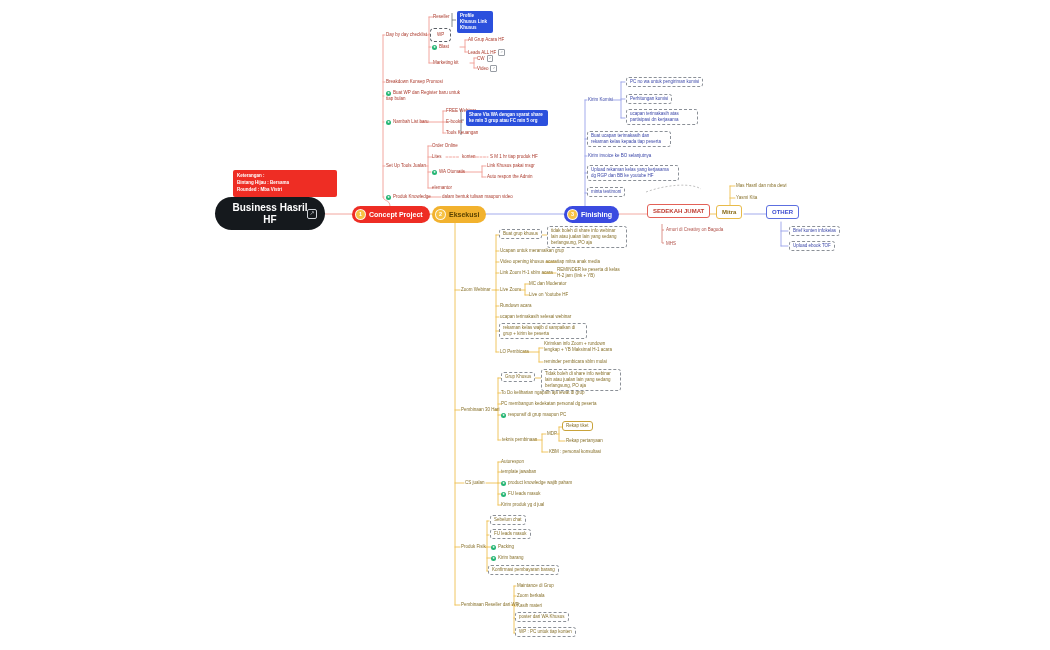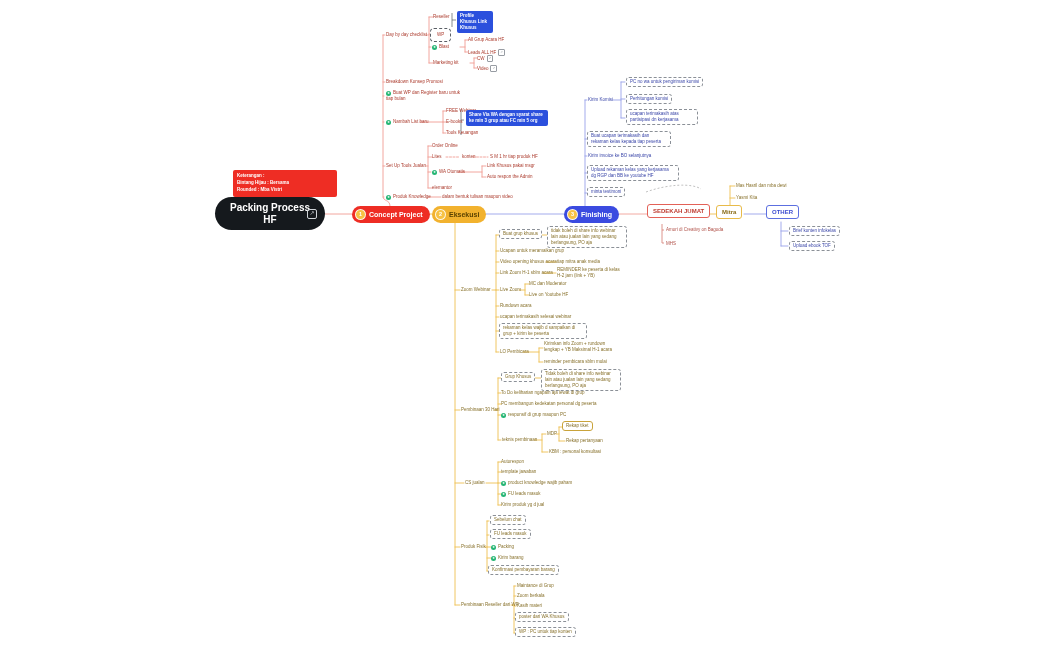--- a/index.html
+++ b/index.html
@@ -93,21 +93,21 @@
     </g>
     <g stroke="#d98880" stroke-width="0.9" fill="none">
       <path d="M662,224 V243 M662,230 H664 M662,243 H664"></path>
     </g>
     <g stroke="#b0b0b0" stroke-width="0.8" fill="none" stroke-dasharray="2 2">
       <path d="M646,192 C668,184 692,183 701,189"></path>
     </g>
   </svg>
 
   <div class="root">
-    <div class="ttl">Packing Process HF</div>
+    <div class="ttl">Business Hasril HF</div>
     <div class="ext">↗</div>
   </div>
   <div class="legend">
     <div>Keterangan :</div>
     <div>Bintang Hijau : Bersama</div>
     <div>Rounded : Mba Vistri</div>
   </div>
 
   <div class="pill" style="left:352px;top:206px;background:#ee2d24;">
     <span class="num">1</span>

